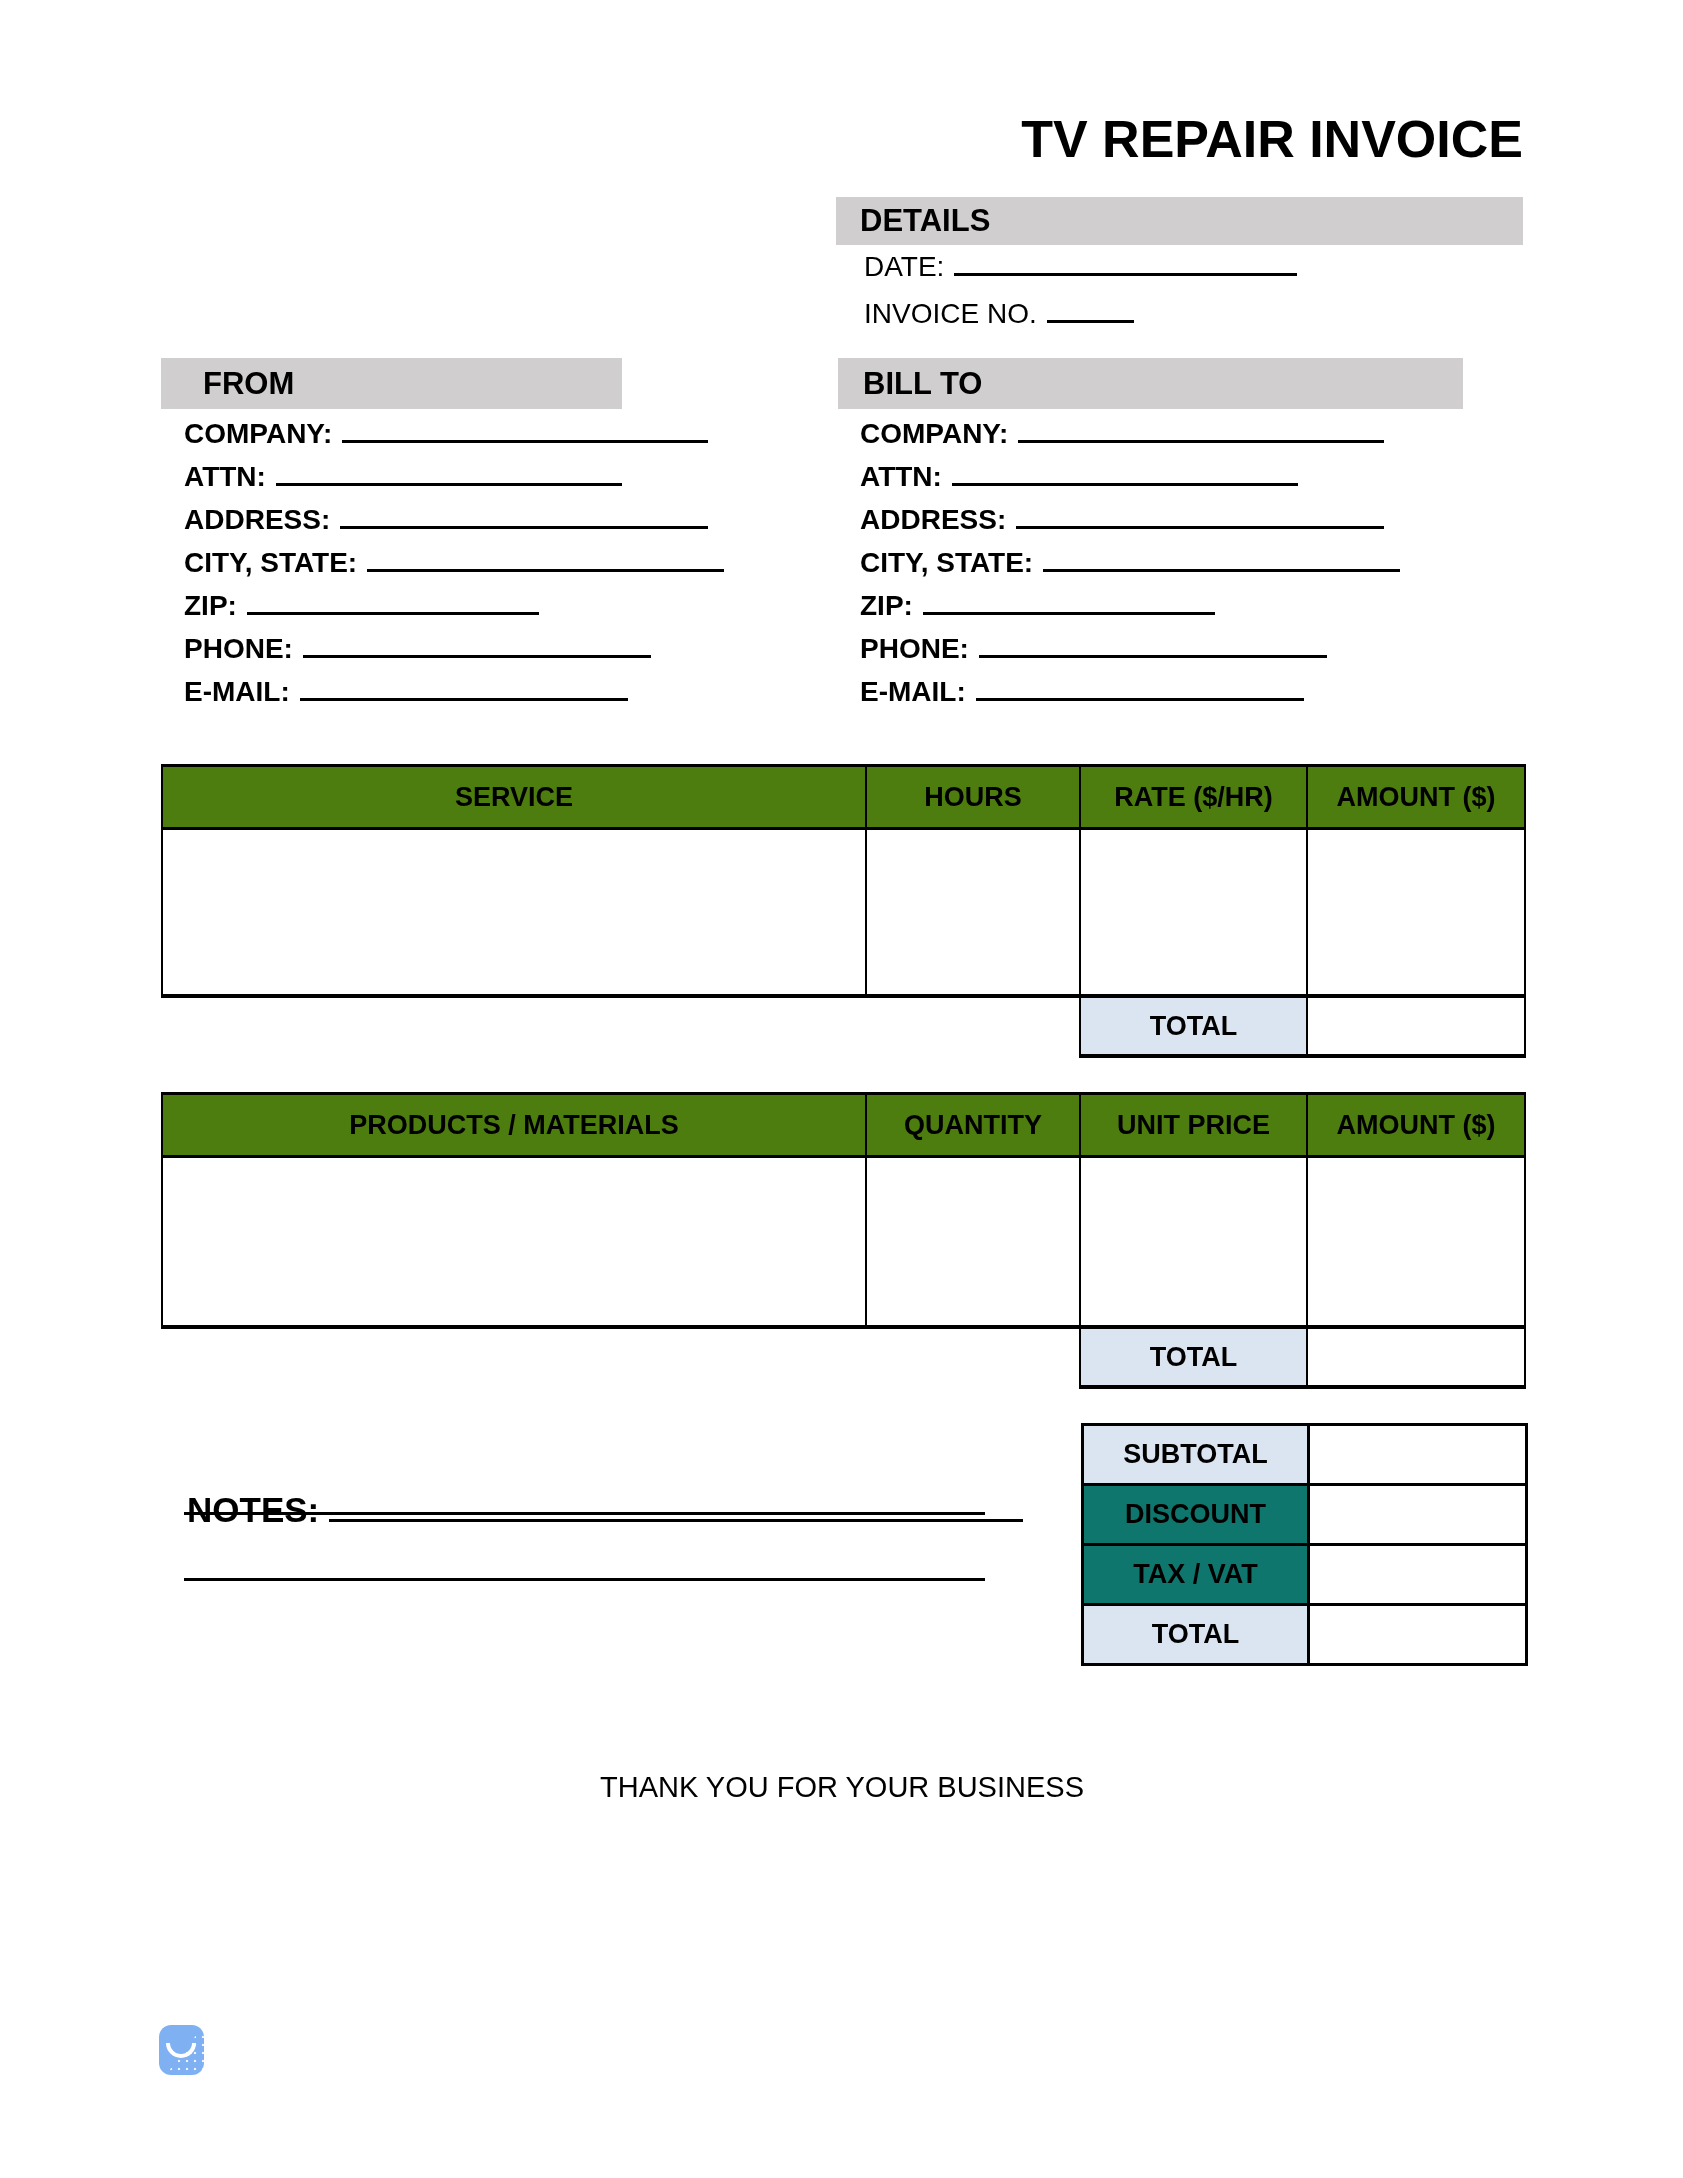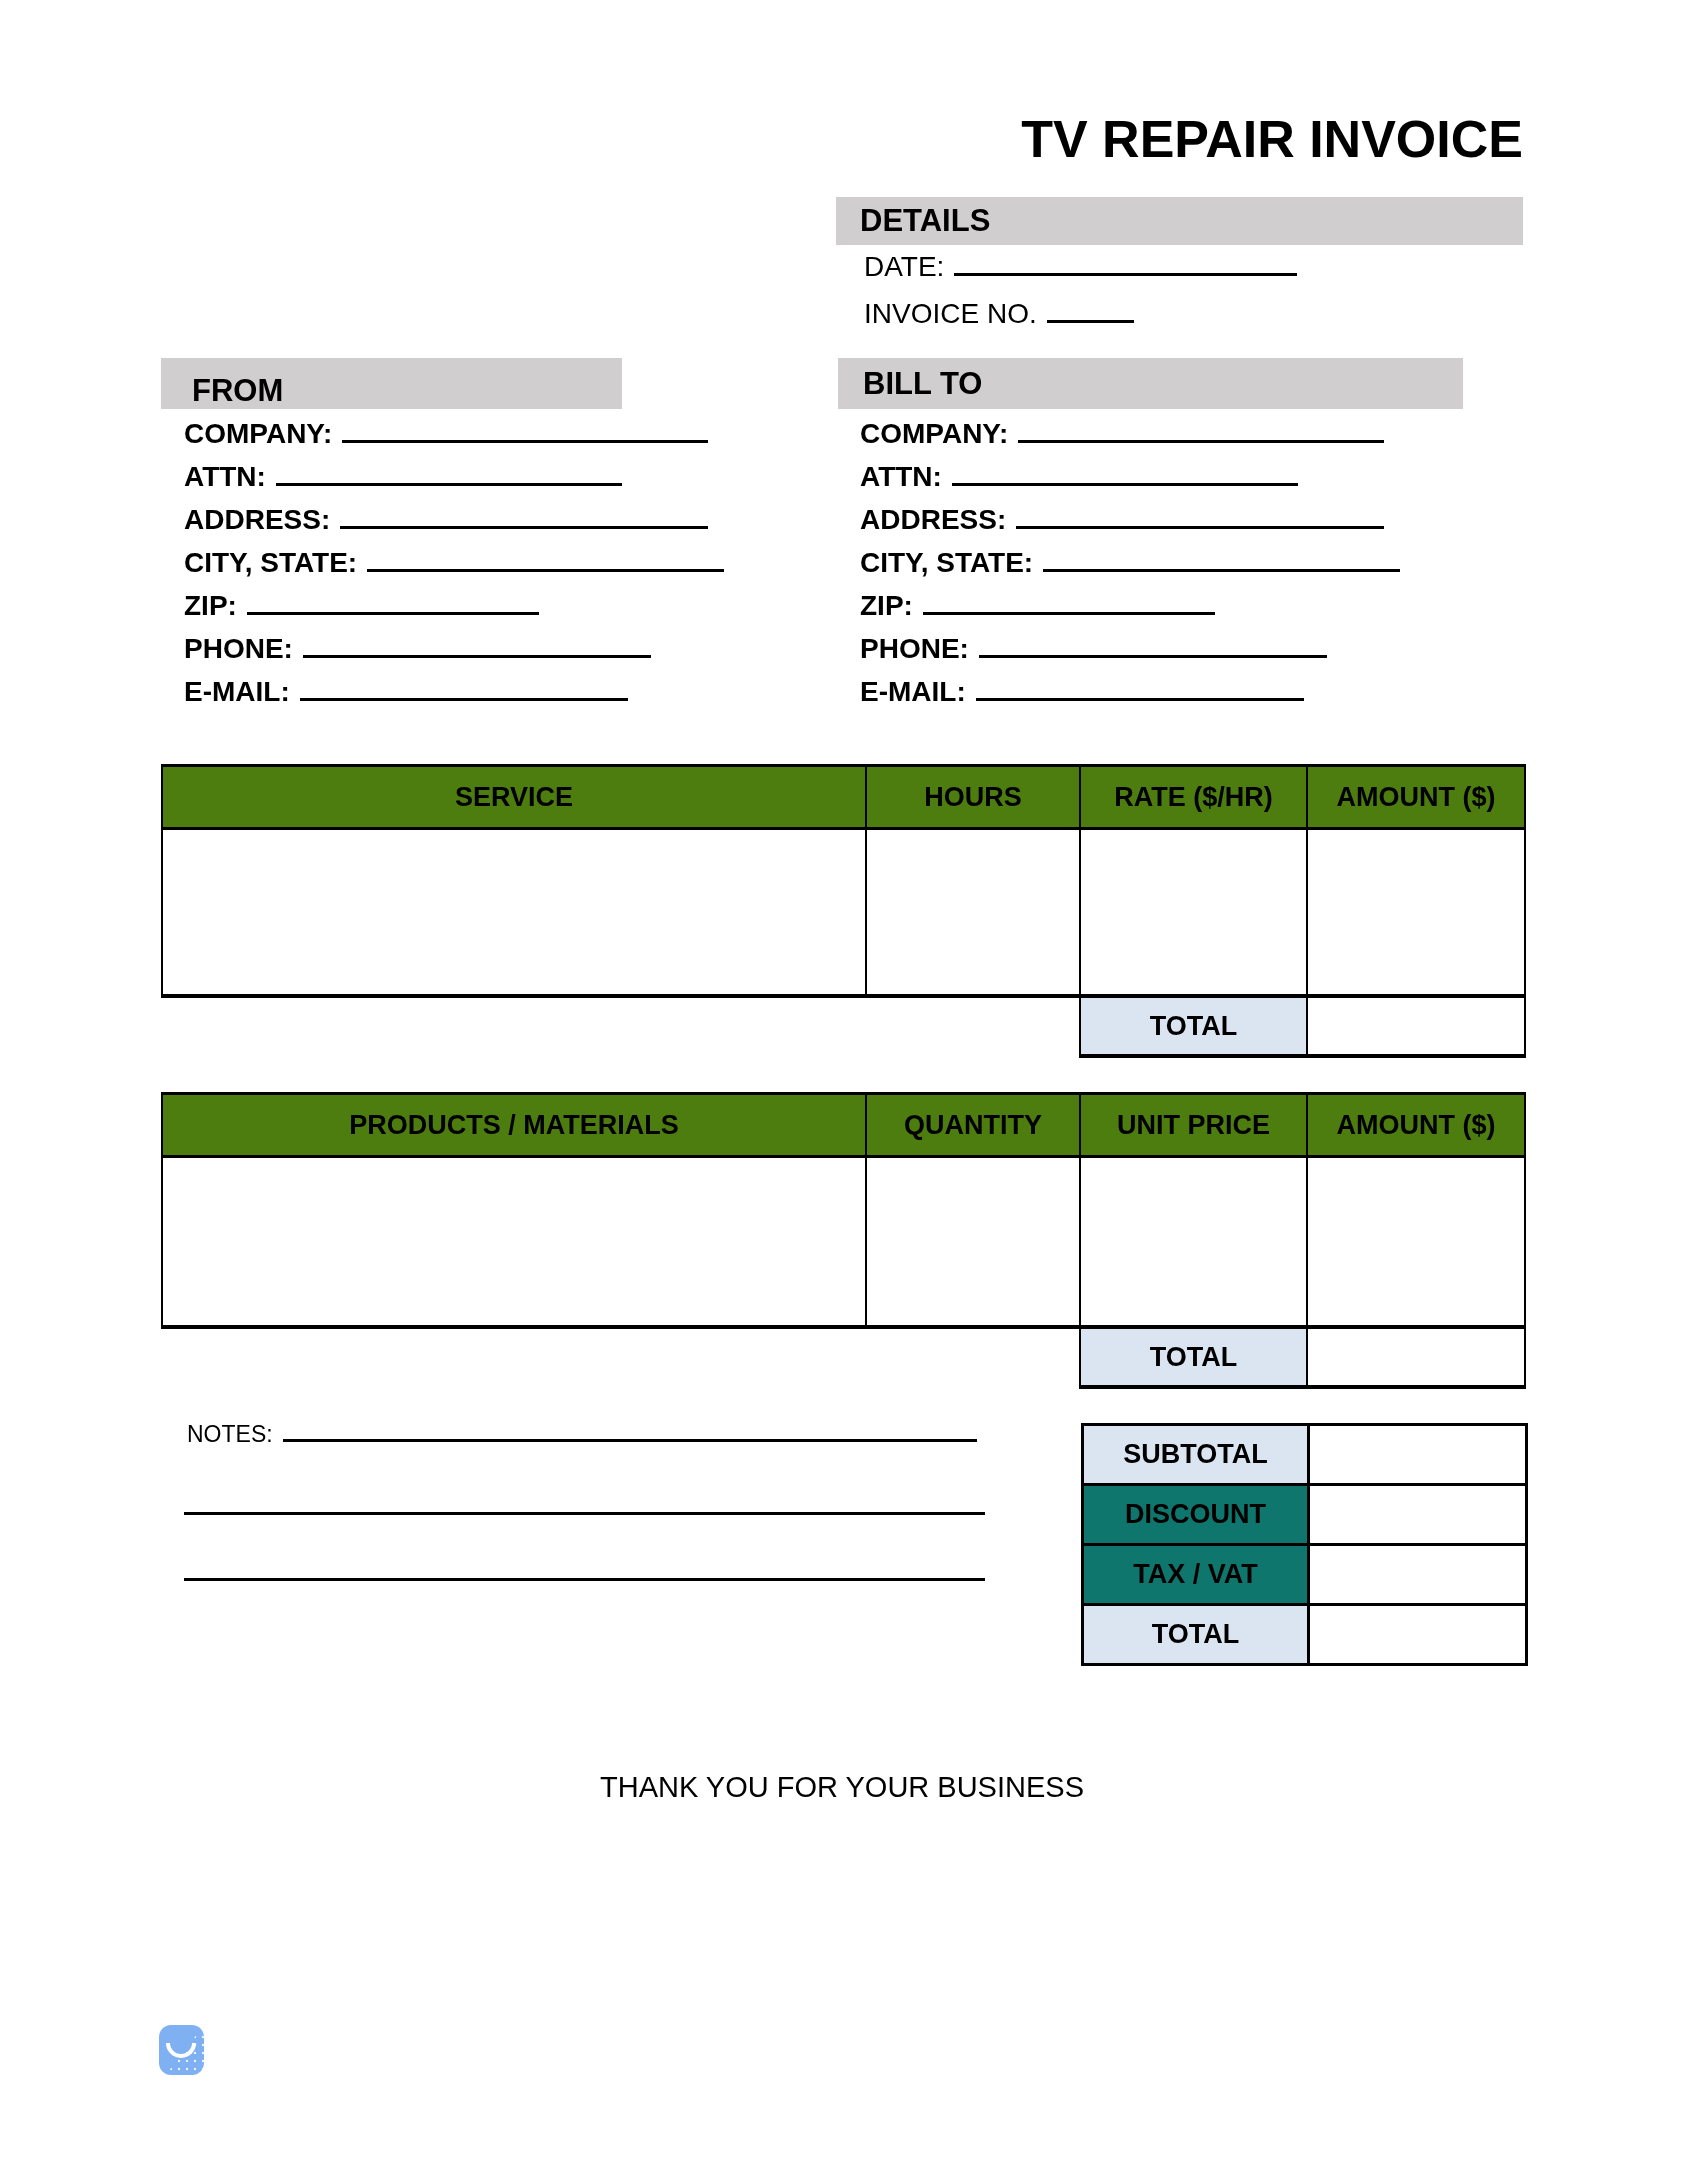--- a/index.html
+++ b/index.html
@@ -5,21 +5,21 @@
   html,body { margin:0; padding:0; background:#ffffff; }
   body { font-family:"Liberation Sans", sans-serif; color:#000; }
   .page { position:relative; width:1684px; height:2178px; background:#fff; overflow:hidden; }
 
   
   .title { position:absolute; top:109px; right:161px; margin:0; font-size:52px; font-weight:bold; white-space:nowrap; letter-spacing:0px; }
 
   
   .bar { position:absolute; background:#d0cece; display:flex; align-items:center; box-sizing:border-box; font-weight:bold; font-size:31px; }
   .details-bar { left:836px; top:197px; width:687px; height:48px; padding-left:24px; }
-  .from-bar    { left:161px; top:358px; width:461px; height:51px; padding-left:31px;align-items:flex-end; }
+  .from-bar    { left:161px; top:358px; width:461px; height:51px; padding-left:42px; }
   .billto-bar  { left:838px; top:358px; width:625px; height:51px; padding-left:25px; }
 
   
   .field-row { display:flex; align-items:baseline; font-size:28px; }
   .blank { display:inline-block; border-bottom:3px solid #000; height:24px; margin-left:10px; flex:none; }
 
   .details-fields { position:absolute; left:864px; top:249px; }
   .details-fields .field-row { height:47px; }
   .blank-date { width:343px; }
   .blank-invoice { width:87px; }
@@ -49,21 +49,21 @@
   .products-table td.body-cell { height:167px; }
   table.inv-table tr.total-row { height:60px; }
   table.inv-table td.spacer { border:none; }
   table.inv-table td.total-label {
     background:#dbe5f1; border:2px solid #000; border-bottom:4px solid #000;
     font-size:27px; font-weight:bold; text-align:center;
   }
   table.inv-table td.total-value { border:2px solid #000; border-bottom:4px solid #000; }
 
   
-  .notes-row { position:absolute; left:187px; top:1415px; font-size:23px; font-weight:normal; }
+  .notes-row { position:absolute; left:187px; top:1490px; font-size:35px; font-weight:bold; }
   .notes-row .blank { width:694px; border-bottom-width:3px; }
   .notes-line { position:absolute; left:184px; width:801px; border-bottom:3px solid #000; height:0; }
   .notes-line-2 { top:1512px; }
   .notes-line-3 { top:1578px; }
 
   
   table.summary-table { position:absolute; left:1081px; top:1423px; border-collapse:collapse; table-layout:fixed; }
   table.summary-table td { border:3px solid #000; height:57px; padding:0; }
   table.summary-table td.sum-label { font-size:27px; font-weight:bold; text-align:center; }
   table.summary-table tr.tone-blue td.sum-label { background:#dbe5f1; }

